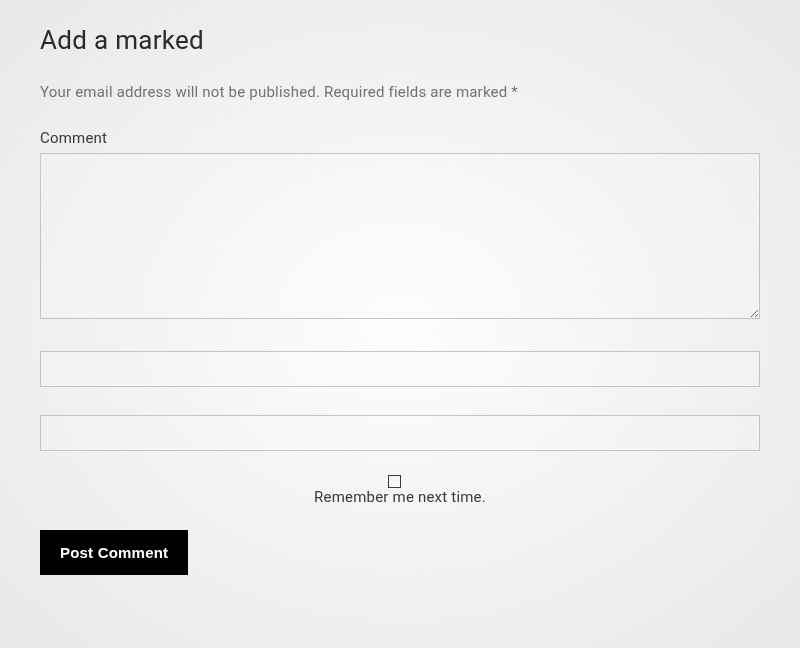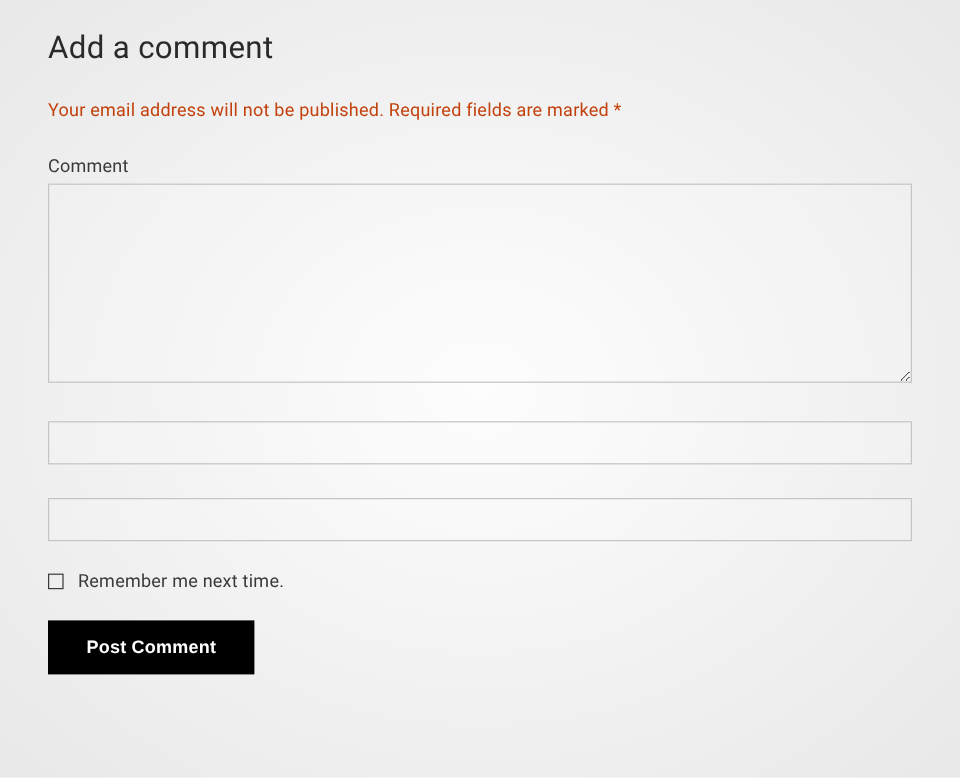--- a/index.html
+++ b/index.html
@@ -15,21 +15,21 @@
       padding: 25px 40px 40px 40px;
     }
     .form-title {
       font-size: 26px;
       font-weight: 400;
       color: #2a2a2a;
       margin-bottom: 28px;
       letter-spacing: 0.3px;
     }
     .notice {
-      color: #c2410c;
+      color: #737373;
       font-size: 15px;
       margin-bottom: 28px;
       letter-spacing: 0.2px;
     }
     .field-group {
       margin-bottom: 24px;
       margin-top: 28px;
     }
     .field-label {
       display: block;
@@ -55,52 +55,53 @@
       background: rgba(255,255,255,0.15);
       padding: 6px 8px;
       font-family: inherit;
       font-size: 14px;
     }
     .checkbox-row {
       display: flex;
       align-items: center;
       margin-bottom: 24px;
       margin-top: 10px;
+      flex-direction: column;
     }
     .checkbox-box {
       width: 13px;
       height: 13px;
       border: 1.5px solid #3a3a3a;
       margin-right: 12px;
       cursor: pointer;
       flex-shrink: 0;
     }
     .checkbox-label {
       color: #3a3a3a;
       font-size: 15px;
       cursor: pointer;
       letter-spacing: 0.2px;
     }
     .submit-btn {
       background: #000000;
       color: #ffffff;
       border: none;
-      padding: 14px 32px;
+      padding: 14px 20px;
       font-size: 15px;
       font-weight: 600;
       cursor: pointer;
       letter-spacing: 0.2px;
     }
   </style>
 </head>
 <body>
 
 
 
-<h2 class="form-title">Add a comment</h2>
+<h2 class="form-title">Add a marked</h2>
 
 <p class="notice">Your email address will not be published. Required fields are marked *</p>
 
 <div class="field-group">
   <label class="field-label">Comment</label>
   <textarea class="form-control" value="" style=""></textarea>
 </div>
 
 <div class="field-group">
   <input type="text" class="form-control" value="" style="">

